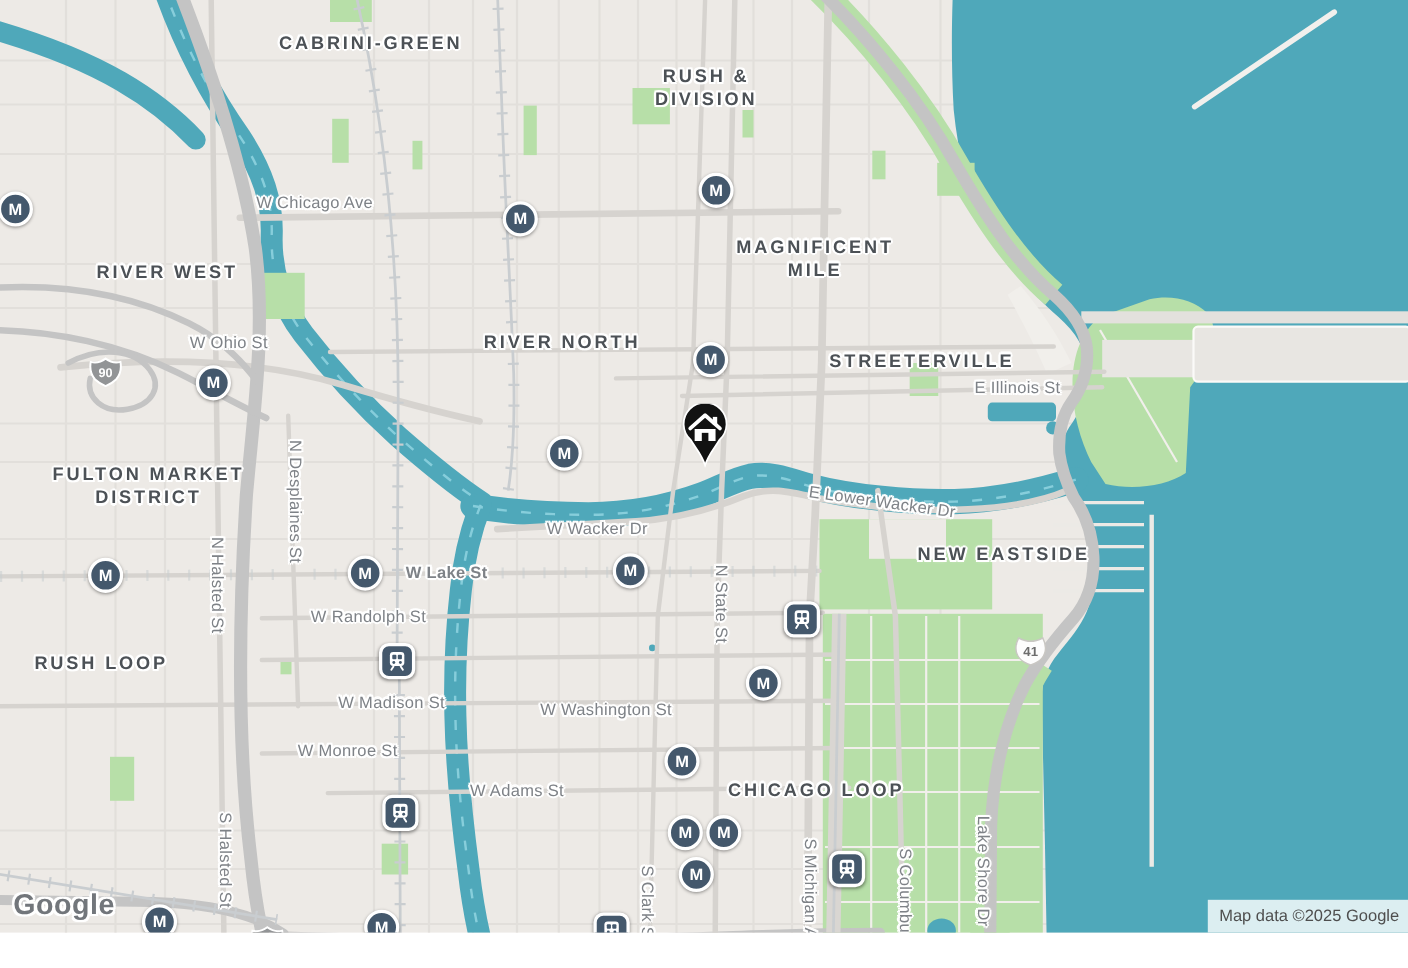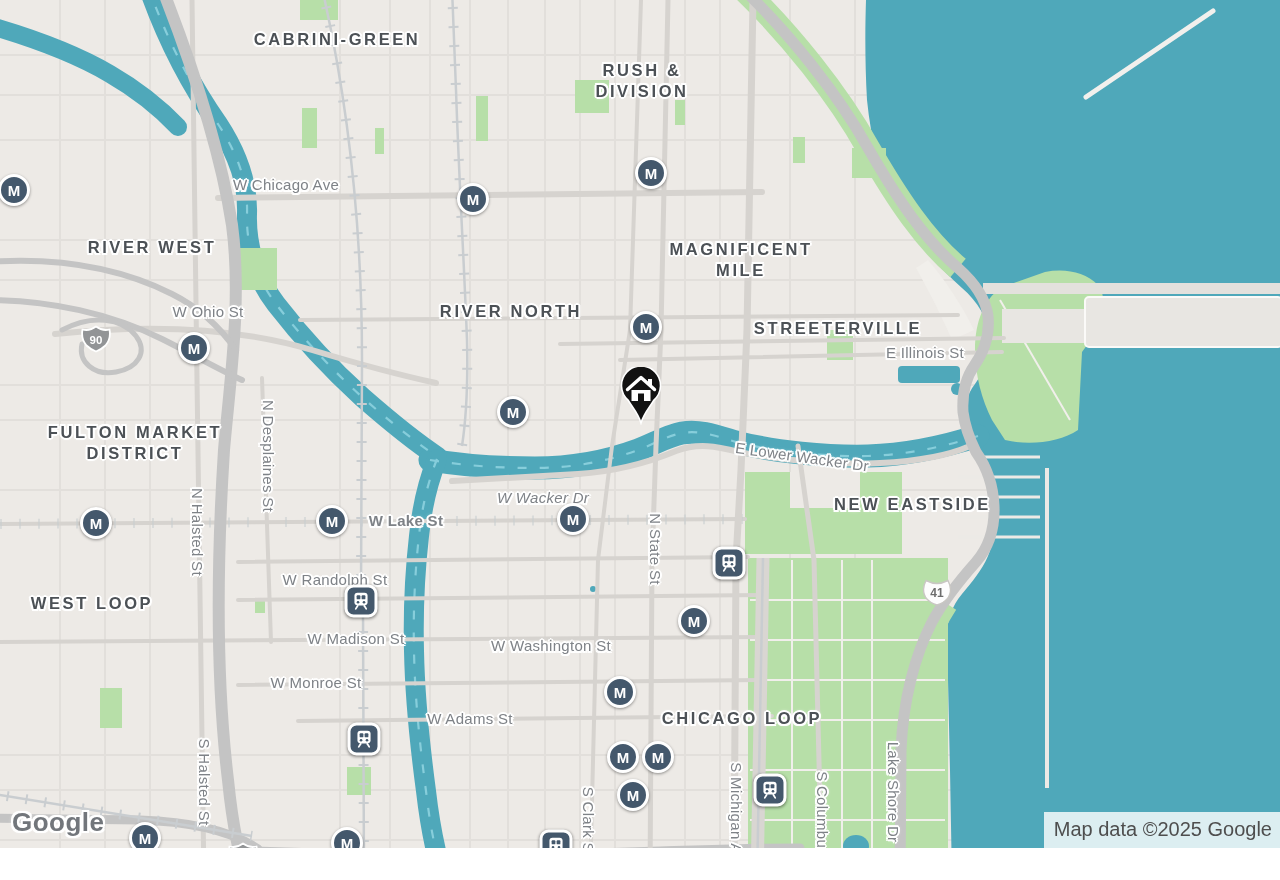--- a/index.html
+++ b/index.html
@@ -28,21 +28,21 @@
     display:flex;align-items:center;justify-content:center;cursor:pointer}
   .shield{position:absolute;z-index:25;transform:translate(-50%,-50%);pointer-events:none}
   .home-pin{position:absolute;z-index:40;cursor:pointer}
 
   
   .glogo{position:absolute;z-index:50;left:12px;bottom:10px;font-size:26px;
     font-weight:700;letter-spacing:.5px;color:#72767b;cursor:pointer;
     text-shadow:-2px -2px 0 #fff,2px -2px 0 #fff,-2px 2px 0 #fff,2px 2px 0 #fff,
      0 -2px 0 #fff,0 2px 0 #fff,-2px 0 0 #fff,2px 0 0 #fff,0 0 5px #fff}
   .attrib{position:absolute;z-index:50;right:0;bottom:0;background:rgba(255,255,255,.8);
-    color:#4e4e4e;font-size:20px;padding:6px 8px 7px 10px}
+    color:#4e4e4e;font-size:15px;padding:6px 8px 7px 10px}
 
   .map path,.map rect,.map line,.map circle,.map ellipse{vector-effect:none}
   .grid{stroke:var(--roadMinor);stroke-width:2;fill:none}
   .rmaj{stroke:var(--roadMajor);fill:none;stroke-linecap:round}
   .hwy{stroke:var(--highway);fill:none;stroke-linecap:round}
   .rail{stroke:var(--rail);stroke-width:2.5;fill:none}
   .rail-t{stroke:var(--rail);stroke-width:10;stroke-dasharray:2 17;fill:none}
   .ppath{stroke:#f1efeb;stroke-width:2;fill:none}
 </style>
 </head>
@@ -215,36 +215,36 @@
       <path class="rail-t" d="M -12,793 L 252,836"></path>
       <path class="rail" d="M 440,884 C 480,866 520,852 556,847"></path>
     </g>
   </svg>
 
   <div id="labels-layer">
       <div class="lbl hood" style="left: 337px; top: 40px; transform: translate(-50%, -50%);">CABRINI-GREEN</div>
       <div class="lbl hood" style="left: 642px; top: 81px; transform: translate(-50%, -50%);">RUSH &amp;
 DIVISION</div>
       <div class="lbl hood" style="left: 152px; top: 248px; transform: translate(-50%, -50%);">RIVER WEST</div>
-      <div class="lbl hood" style="left: 741px; top: 236px; transform: translate(-50%, -50%); margin-top: 24px;">MAGNIFICENT
+      <div class="lbl hood" style="left: 741px; top: 236px; transform: translate(-50%, -50%);">MAGNIFICENT
 MILE</div>
       <div class="lbl hood" style="left: 511px; top: 312px; transform: translate(-50%, -50%);">RIVER NORTH</div>
       <div class="lbl hood" style="left: 838px; top: 301px; transform: translate(-50%, -50%); margin-top: 28px;">STREETERVILLE</div>
       <div class="lbl hood" style="left: 135px; top: 443px; transform: translate(-50%, -50%);">FULTON MARKET
 DISTRICT</div>
-      <div class="lbl hood" style="left: 92px; top: 604px; transform: translate(-50%, -50%);">WEST LOOP</div>
+      <div class="lbl hood" style="left: 92px; top: 604px; transform: translate(-50%, -50%);">RUSH LOOP</div>
       <div class="lbl hood" style="left: 898px; top: 505px; transform: translate(-50%, -50%); padding-left: 29px;">NEW EASTSIDE</div>
       <div class="lbl hood" style="left: 742px; top: 719px; transform: translate(-50%, -50%);">CHICAGO LOOP</div>
       <div class="lbl street" style="left: 286px; top: 185px; transform: translate(-50%, -50%);">W Chicago Ave</div>
       <div class="lbl street" style="left: 208px; top: 312px; transform: translate(-50%, -50%);">W Ohio St</div>
       <div class="lbl street" style="left: 901px; top: 353px; transform: translate(-50%, -50%); margin-left: 24px;">E Illinois St</div>
       <div class="lbl street" style="left: 802px; top: 457px; transform: translate(-50%, -50%) rotate(8deg);">E Lower Wacker Dr</div>
-      <div class="lbl street" style="left: 543px; top: 498px; transform: translate(-50%, -50%); font-style: italic;">W Wacker Dr</div>
+      <div class="lbl street" style="left: 543px; top: 481px; transform: translate(-50%, -50%);">W Wacker Dr</div>
       <div class="lbl street" style="left: 406px; top: 521px; transform: translate(-50%, -50%); font-weight: bold;">W Lake St</div>
-      <div class="lbl street" style="left: 335px; top: 561px; transform: translate(-50%, -50%); margin-top: 19px;">W Randolph St</div>
+      <div class="lbl street" style="left: 335px; top: 561px; transform: translate(-50%, -50%);">W Randolph St</div>
       <div class="lbl street" style="left: 551px; top: 598px; transform: translate(-50%, -50%); margin-top: 48px;">W Washington St</div>
       <div class="lbl street" style="left: 356px; top: 639px; transform: translate(-50%, -50%);">W Madison St</div>
       <div class="lbl street" style="left: 316px; top: 683px; transform: translate(-50%, -50%); text-align: center;">W Monroe St</div>
       <div class="lbl street" style="left: 470px; top: 719px; transform: translate(-50%, -50%);">W Adams St</div>
       <div class="lbl street" style="left: 268px; top: 456px; transform: translate(-50%, -50%) rotate(90deg);">N Desplaines St</div>
       <div class="lbl street" style="left: 197px; top: 532px; transform: translate(-50%, -50%) rotate(90deg);">N Halsted St</div>
       <div class="lbl street" style="left: 204px; top: 782px; transform: translate(-50%, -50%) rotate(90deg);">S Halsted St</div>
       <div class="lbl street" style="left: 655px; top: 549px; transform: translate(-50%, -50%) rotate(90deg);">N State St</div>
       <div class="lbl street" style="left: 588px; top: 822px; transform: translate(-50%, -50%) rotate(90deg);">S Clark St</div>
       <div class="lbl street" style="left: 736px; top: 816px; transform: translate(-50%, -50%) rotate(90deg);">S Michigan Ave</div>

